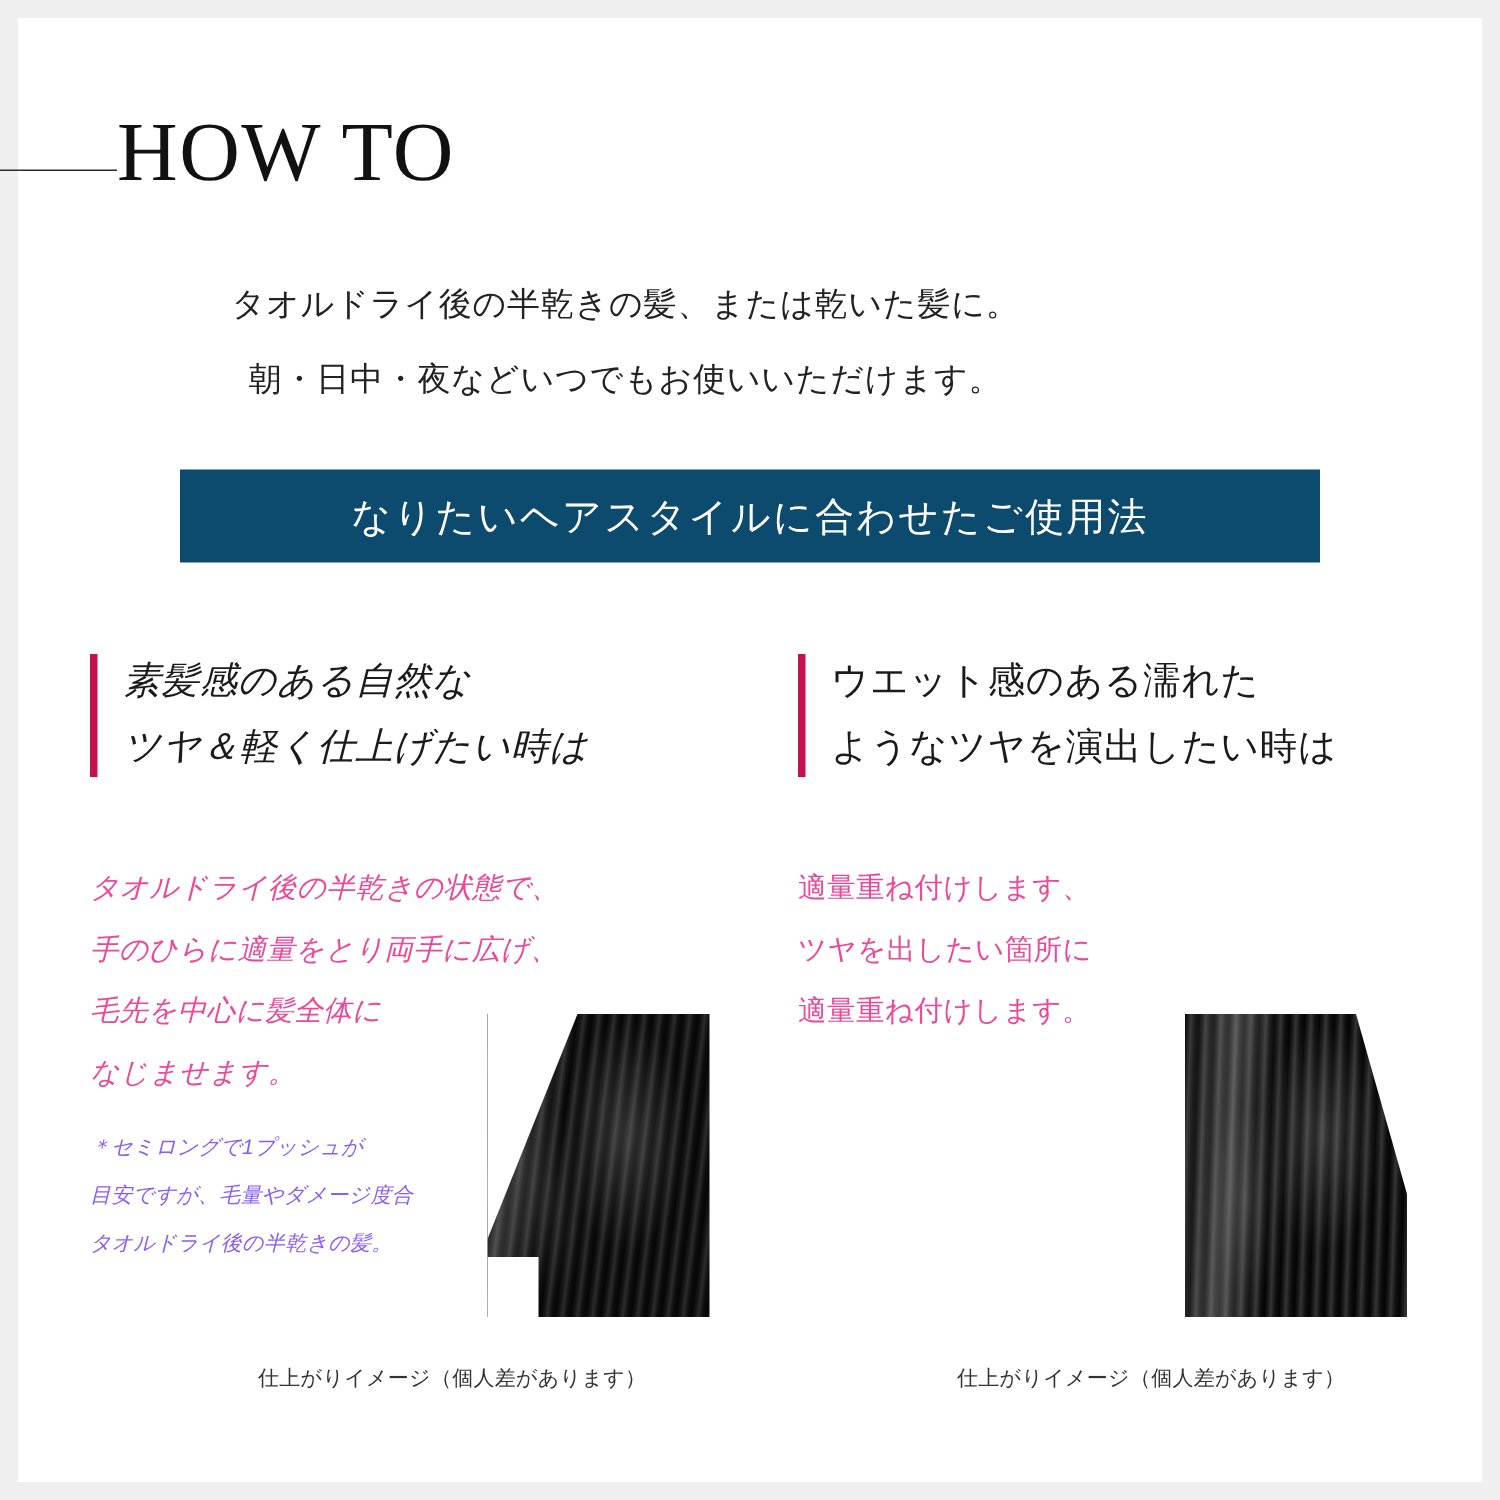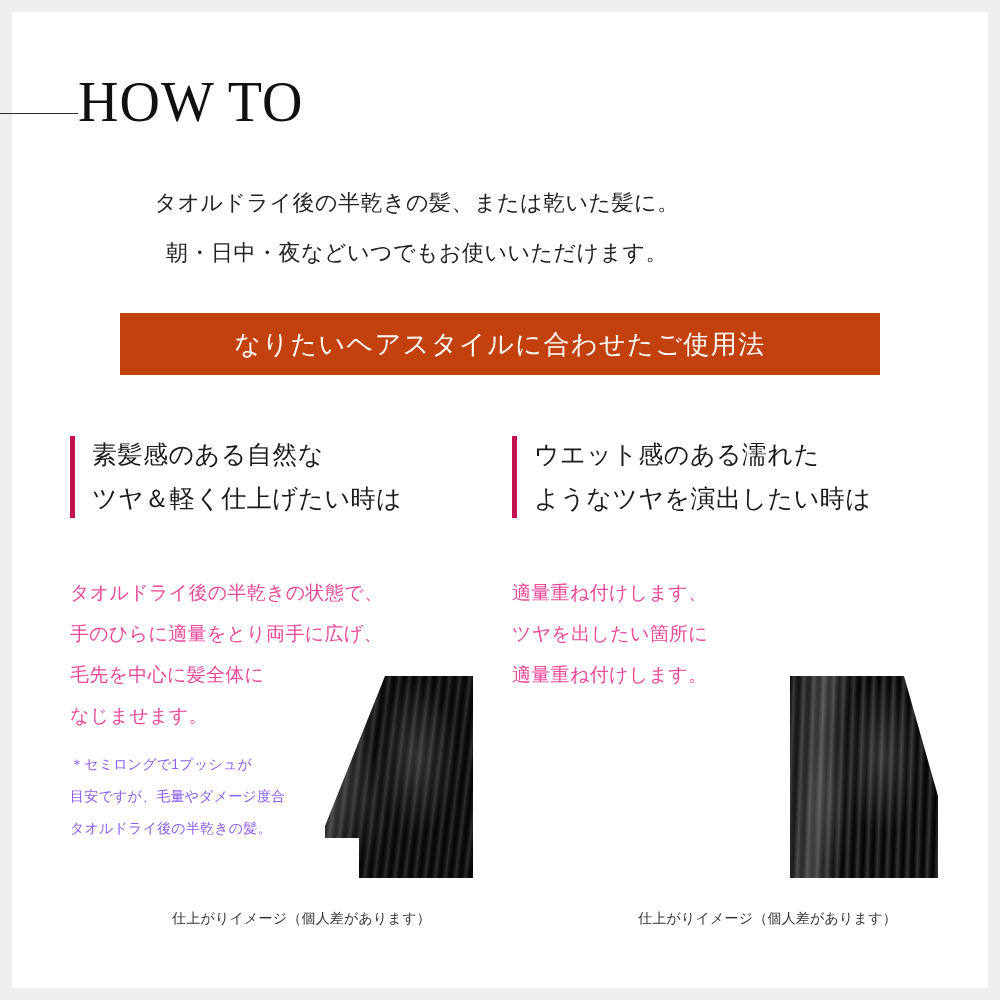--- a/index.html
+++ b/index.html
@@ -61,38 +61,38 @@
     line-height: 50px;
     letter-spacing: 0.5px;
   }
 
   .band {
     position: absolute;
     left: 120px;
     top: 313px;
     width: 760px;
     height: 62px;
-    background: #c2410c;
+    background: #0c4a6e;
     display: flex;
     align-items: center;
     justify-content: center;
   }
   .band-text {
     color: #ffffff;
     font-size: 26px;
     letter-spacing: 1.5px;
   }
 
   .col {
     position: absolute;
     top: 432px;
     width: 430px;
   }
-  .col-left { left: 70px; }
-  .col-right { left: 512px; }
+  .col-left { left: 60px; font-style: italic; }
+  .col-right { left: 532px; }
 
   .head {
     position: relative;
     padding-left: 22px;
     color: #1b1b1b;
     font-size: 25px;
     line-height: 44px;
     letter-spacing: 0.5px;
   }
   .head::before {

